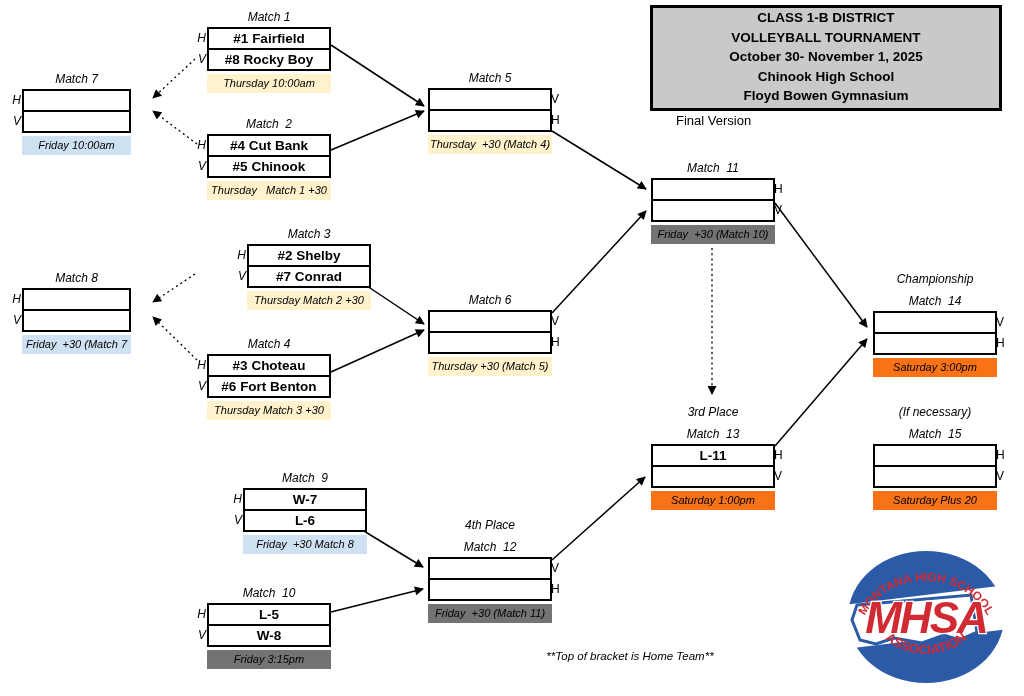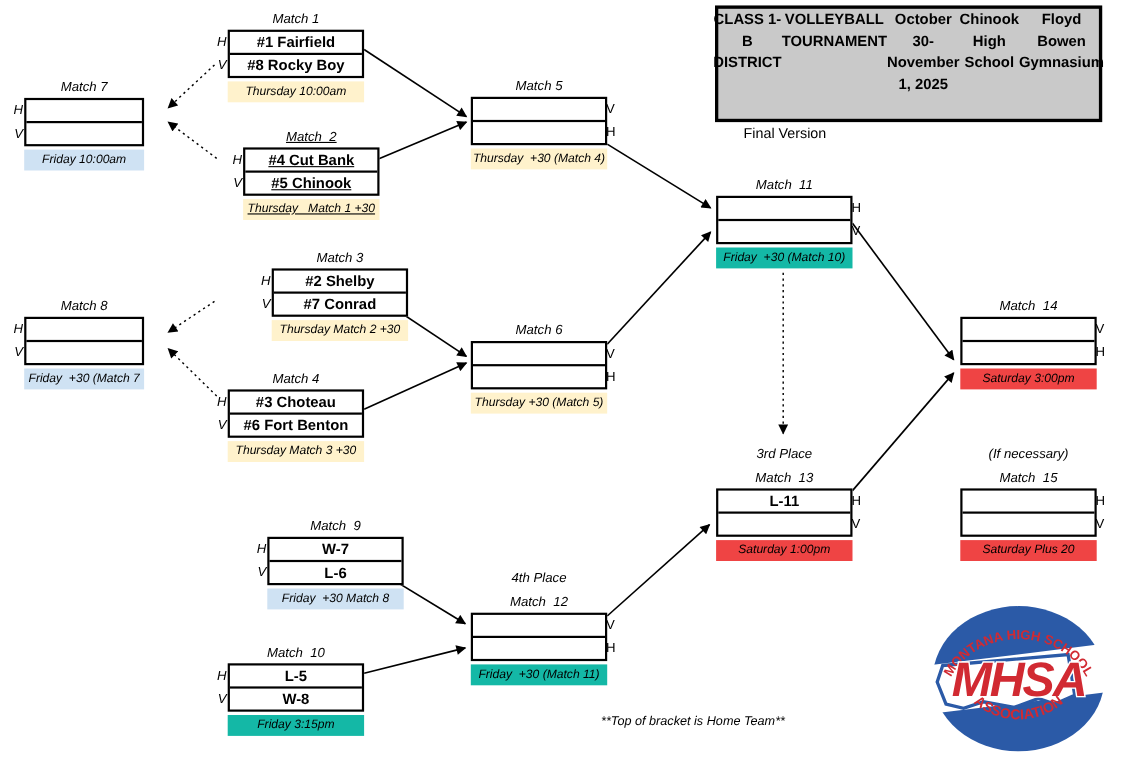--- a/index.html
+++ b/index.html
@@ -10,35 +10,35 @@
   .mtitle{height:17px;line-height:15px;text-align:center;font-style:italic;font-size:12px;white-space:pre;}
   .mtitle.pre{height:23px;line-height:16px;}
   .box{border:2px solid #000;background:#fff;box-sizing:border-box;}
   .row{position:relative;height:19px;line-height:19px;text-align:center;font-weight:bold;font-size:13.5px;white-space:nowrap;}
   .row + .row{border-top:2px solid #000;}
   .slabel{position:absolute;left:-18px;top:0;width:15px;text-align:right;font-weight:normal;font-style:italic;font-size:12px;}
   .labels-right .slabel{left:auto;right:-16px;text-align:left;font-style:normal;}
   .bar{margin-top:3px;height:19px;line-height:19px;text-align:center;font-style:italic;font-size:11px;white-space:pre;}
   .c-yellow{background:#fff2cc;}
   .c-blue{background:#cfe2f3;}
-  .c-pink{background:#14b8a6;}
-  .c-orange{background:#ef4444;}
+  .c-pink{background:#737373;}
+  .c-orange{background:#f97316;}
 
   
-  .m1{left:207px;top:10px;}  .m2{left:221px;top:117px;text-decoration:underline;}
+  .m1{left:207px;top:10px;}  .m2{left:207px;top:117px;}
   .m3{left:207px;top:227px;padding-left:40px;} .m4{left:207px;top:337px;}
   .m5{left:428px;top:71px;}  .m6{left:428px;top:293px;}
   .m7{left:22px;top:72px;}   .m8{left:22px;top:271px;}
   .m9{left:207px;top:471px;margin-left:36px;} .m10{left:207px;top:586px;}
   .m11{left:651px;top:161px;}.m12{left:428px;top:517px;}
   .m13{left:651px;top:404px;}.m14{left:873px;top:271px;}
   .m15{left:873px;top:404px;}
 
   #titlebox{position:absolute;left:650px;top:5px;width:352px;height:106px;background:#c9c9c9;
-    border:3px solid #000;box-sizing:border-box;display:flex;justify-content:center;
+    border:3px solid #000;box-sizing:border-box;display:flex;flex-direction:column;
     text-align:center;font-weight:bold;font-size:13.5px;}
   #titlebox div{line-height:19.5px;}
   #finalversion{position:absolute;left:676px;top:113px;font-size:13px;}
   #footnote{position:absolute;left:525px;top:650px;width:210px;text-align:center;font-style:italic;font-size:11.5px;}
 
   #lines{position:absolute;left:0;top:0;pointer-events:none;}
   #logo{position:absolute;left:845px;top:549px;}
 </style>
 </head>
 <body>
@@ -196,20 +196,21 @@
     <div class="mtitle pre">3rd Place</div>
     <div class="mtitle">Match  13</div>
     <div class="box labels-right">
       <div class="row"><span class="slabel">H</span><span class="team">L-11</span></div>
       <div class="row"><span class="slabel">V</span><span class="team"></span></div>
     </div>
     <div class="bar c-orange">Saturday 1:00pm</div>
   </div>
 
   <div class="match m14">
+    <div class="mtitle pre">Championship</div>
     <div class="mtitle">Match  14</div>
     <div class="box labels-right">
       <div class="row"><span class="slabel">V</span><span class="team"></span></div>
       <div class="row"><span class="slabel">H</span><span class="team"></span></div>
     </div>
     <div class="bar c-orange">Saturday 3:00pm</div>
   </div>
 
   <div class="match m15">
     <div class="mtitle pre">(If necessary)</div>

